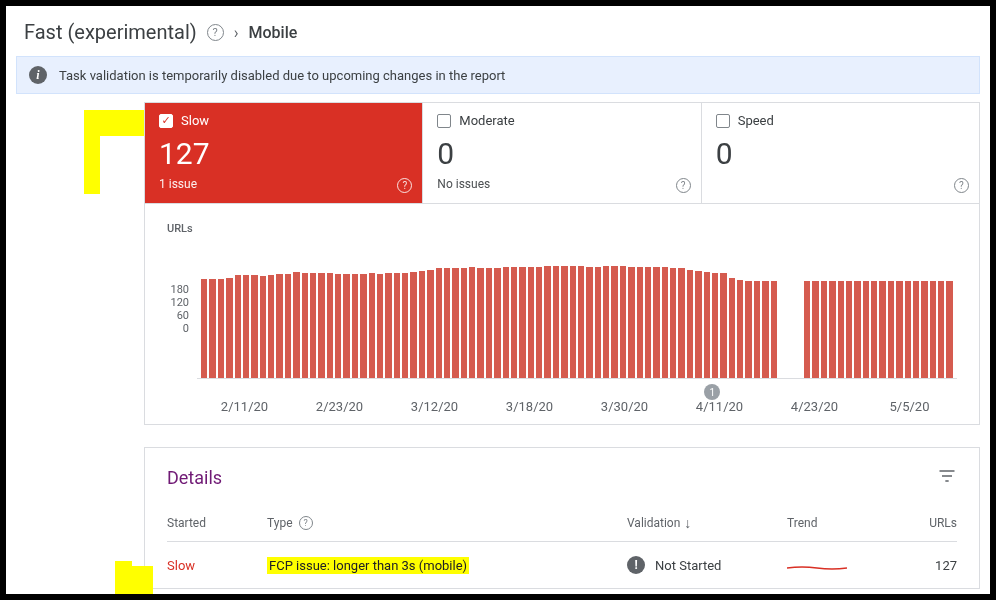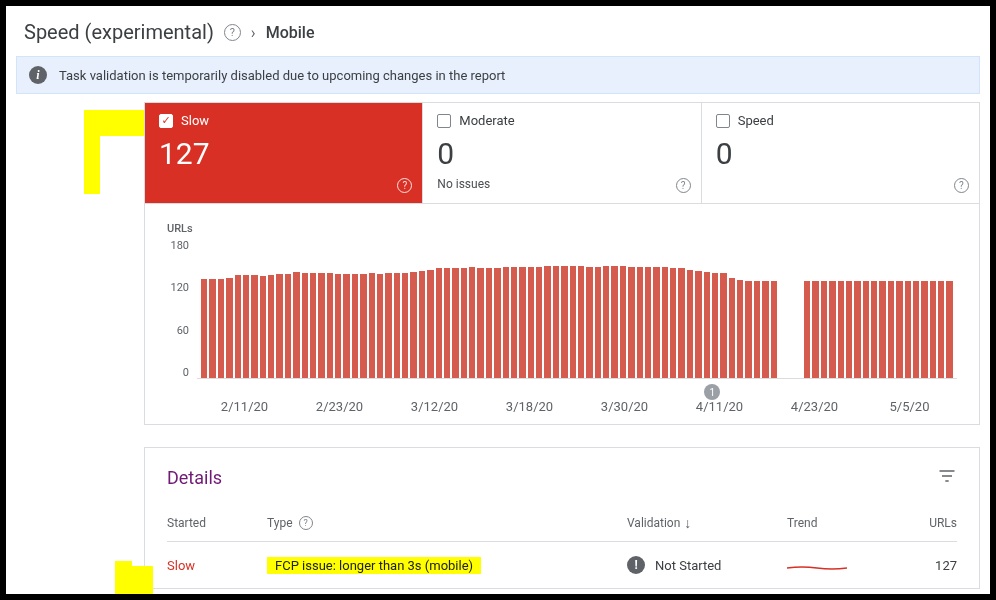--- a/index.html
+++ b/index.html
@@ -33,21 +33,21 @@
     .cbox { width: 14px; height: 14px; border: 1.5px solid #80868b; border-radius: 2px; display: inline-flex; align-items: center; justify-content: center; }
     .card.active .cbox { border-color: #fff; background: #fff; color: #d93025; font-size: 11px; }
     .card-num { font-size: 30px; font-weight: 400; margin-top: 8px; }
     .card-sub { font-size: 12px; margin-top: 6px; opacity: 0.92; }
     .card .q { position: absolute; right: 10px; bottom: 10px; width: 15px; height: 15px; border: 1.2px solid #80868b; border-radius: 50%; display: flex; align-items: center; justify-content: center; font-size: 10px; color: #80868b; }
     .card.active .q { border-color: rgba(255,255,255,0.85); color: rgba(255,255,255,0.85); }
     
     .chart-card { border: 1px solid #dadce0; border-top: none; background: #fff; padding: 18px 22px 10px; }
     .y-title { font-size: 11px; color: #5f6368; font-weight: 500; }
     .chart-area { position: relative; height: 160px; margin-top: 4px; display: flex; }
-    .y-axis { display: flex; flex-direction: column; justify-content: space-between; height: 140px; font-size: 11px; color: #5f6368; text-align: right; padding-right: 8px; width: 30px; }
+    .y-axis { display: flex; flex-direction: column; justify-content: center; height: 140px; font-size: 11px; color: #5f6368; text-align: right; padding-right: 8px; width: 30px; }
     .plot { flex: 1; position: relative; height: 140px; border-bottom: 1px solid #dadce0; }
     .bars { position: absolute; inset: 0; display: flex; align-items: flex-end; gap: 2px; padding: 0 4px; }
     .bar { flex: 1; background: #d55b4f; }
     .bar.empty { background: transparent; }
     .marker { position: absolute; bottom: -22px; left: 67.8%; transform: translateX(-50%); width: 16px; height: 16px; background: #9aa0a6; border-radius: 50%; color: #fff; font-size: 10px; display: flex; align-items: center; justify-content: center; }
     .x-axis { display: flex; margin-left: 30px; font-size: 13px; color: #5f6368; }
     .x-tick { flex: 1; text-align: center; }
     
     .details-card { border: 1px solid #dadce0; background: #fff; margin-top: 22px; padding: 18px 22px 0; }
     .d-head { display: flex; justify-content: space-between; align-items: center; }
@@ -56,33 +56,33 @@
     
     .tbl-head { display: flex; align-items: center; margin-top: 26px; font-size: 12px; color: #5f6368; padding-bottom: 10px; }
     .col-status { width: 100px; }
     .col-type { flex: 1; display: flex; align-items: flex-start; gap: 6px; }
     .col-valid { width: 160px; display: flex; align-items: center; gap: 4px; }
     .col-trend { width: 120px; }
     .col-urls { width: 50px; text-align: right; }
     
     .tbl-row { display: flex; align-items: center; border-top: 1px solid #dadce0; padding: 14px 0; font-size: 13px; }
     .status-slow { color: #d93025; }
-    .type-hl { background: #ffff00; padding: 1px 8px; color: #202124; }
+    .type-hl { background: #ffff00; padding: 1px 2px; color: #202124; }
     .valid-cell { display: flex; align-items: center; gap: 10px; }
     .excl { width: 18px; height: 18px; background: #5f6368; border-radius: 50%; color: #fff; display: flex; align-items: center; justify-content: center; font-weight: bold; font-size: 12px; }
     .trend-line { width: 60px; height: 8px; position: relative; }
     .trend-line svg { width: 100%; height: 100%; }
     .sort-arrow { font-size: 14px; }
   </style>
 </head>
 <body>
 
 <div class="frame">
   <div class="header">
-    <span class="page-title">Speed (experimental)</span>
+    <span class="page-title">Fast (experimental)</span>
     <span class="help-circle">?</span>
     <span class="chev">›</span>
     <span class="crumb">Mobile</span>
   </div>
 
   <div class="banner">
     <span class="info-icon">i</span>
     <span class="banner-text">Task validation is temporarily disabled due to upcoming changes in the report</span>
   </div>
 
@@ -90,20 +90,21 @@
   <div class="highlight-l hl1b"></div>
 
   <div class="content">
     <div class="cards">
       <div class="card active">
         <div class="card-top">
           <span class="cbox">✓</span>
           <span>Slow</span>
         </div>
         <div class="card-num">127</div>
+        <div class="card-sub">1 issue</div>
         <span class="q">?</span>
       </div>
       <div class="card">
         <div class="card-top">
           <span class="cbox"></span>
           <span>Moderate</span>
         </div>
         <div class="card-num">0</div>
         <div class="card-sub">No issues</div>
         <span class="q">?</span>

